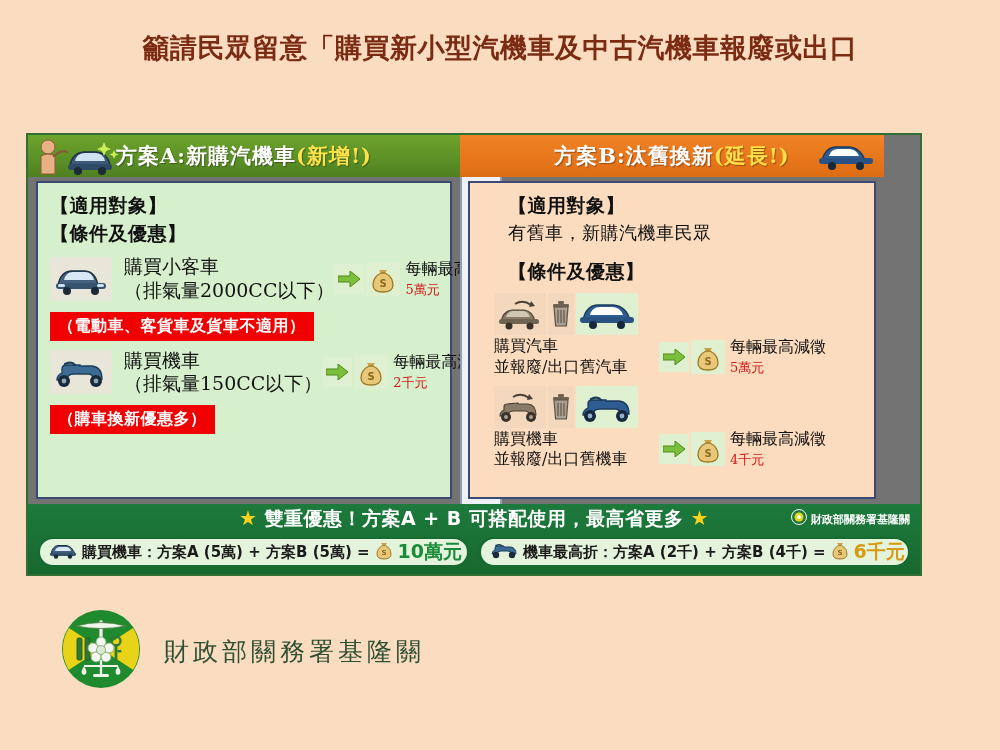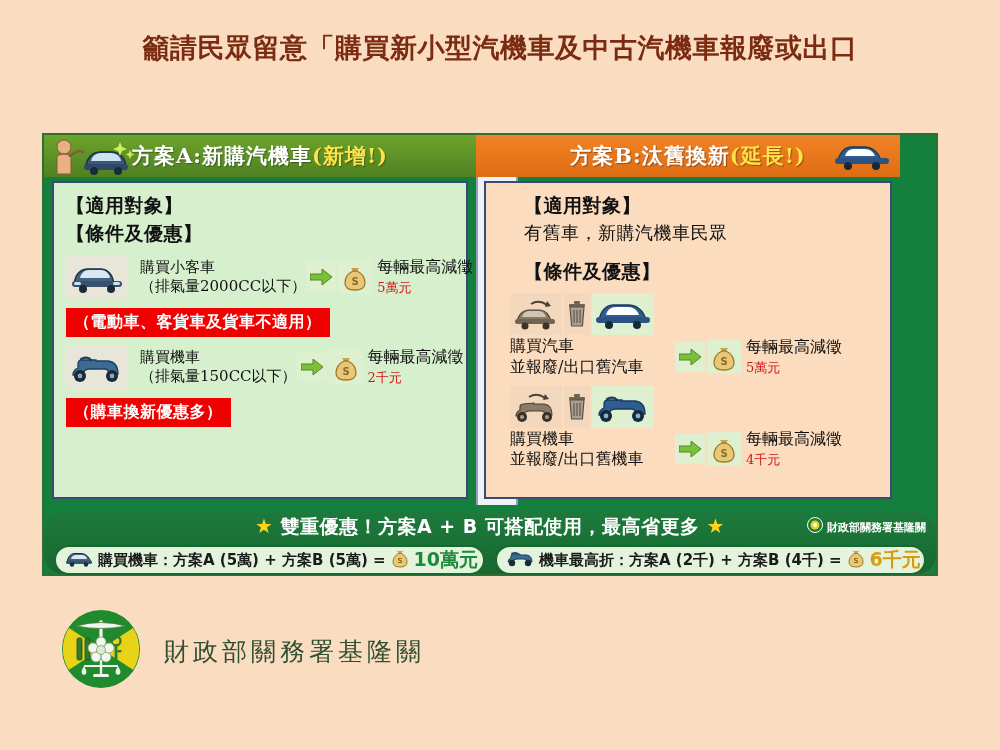--- a/index.html
+++ b/index.html
@@ -27,25 +27,25 @@
     line-height: 1.32;
     font-weight: bold;
     letter-spacing: 0.5px;
     font-family: "DejaVu Serif", "Liberation Serif", serif;
   }
   .title-line { display: block; }
 
   
   .card {
     position: absolute;
-    left: 42px;
+    left: 26px;
     top: 133px;
     width: 896px;
     height: 443px;
-    background: #15803d;
+    background: #737373;
     border: 2px solid #2f6f34;
     box-sizing: border-box;
   }
 
   .plans {
     position: absolute;
     left: 0;
     top: 0;
     width: 896px;
     height: 370px;
@@ -141,21 +141,21 @@
     height: 44px;
     background: #ece8dc;
     display: flex;
     align-items: center;
     justify-content: center;
     flex: 0 0 auto;
   }
   .plan-a .rowA .icon-box { background: #e8e6d8; }
   .rowA-text {
     margin-left: 12px;
-    font-size: 15px;
+    font-size: 19px;
     color: #111;
     line-height: 1.25;
     white-space: nowrap;
   }
   .rowA-benefit {
     margin-left: auto;
     display: flex;
     align-items: center;
   }
   .arrow-box {
@@ -275,24 +275,23 @@
     white-space: nowrap;
     font-family: "DejaVu Sans", "Liberation Sans", sans-serif;
   }
 
   
   .banner {
     position: absolute;
     left: 0;
     bottom: 0;
     width: 892px;
-    height: 62px;
+    height: 70px;
     background: linear-gradient(180deg,#1d7a3c 0%,#17682f 100%);
     box-sizing: border-box;
-    border-radius: 19px;
   }
   .banner-top {
     height: 30px;
     display: flex;
     align-items: center;
     justify-content: center;
     position: relative;
   }
   .banner-title {
     color: #ffffff;

